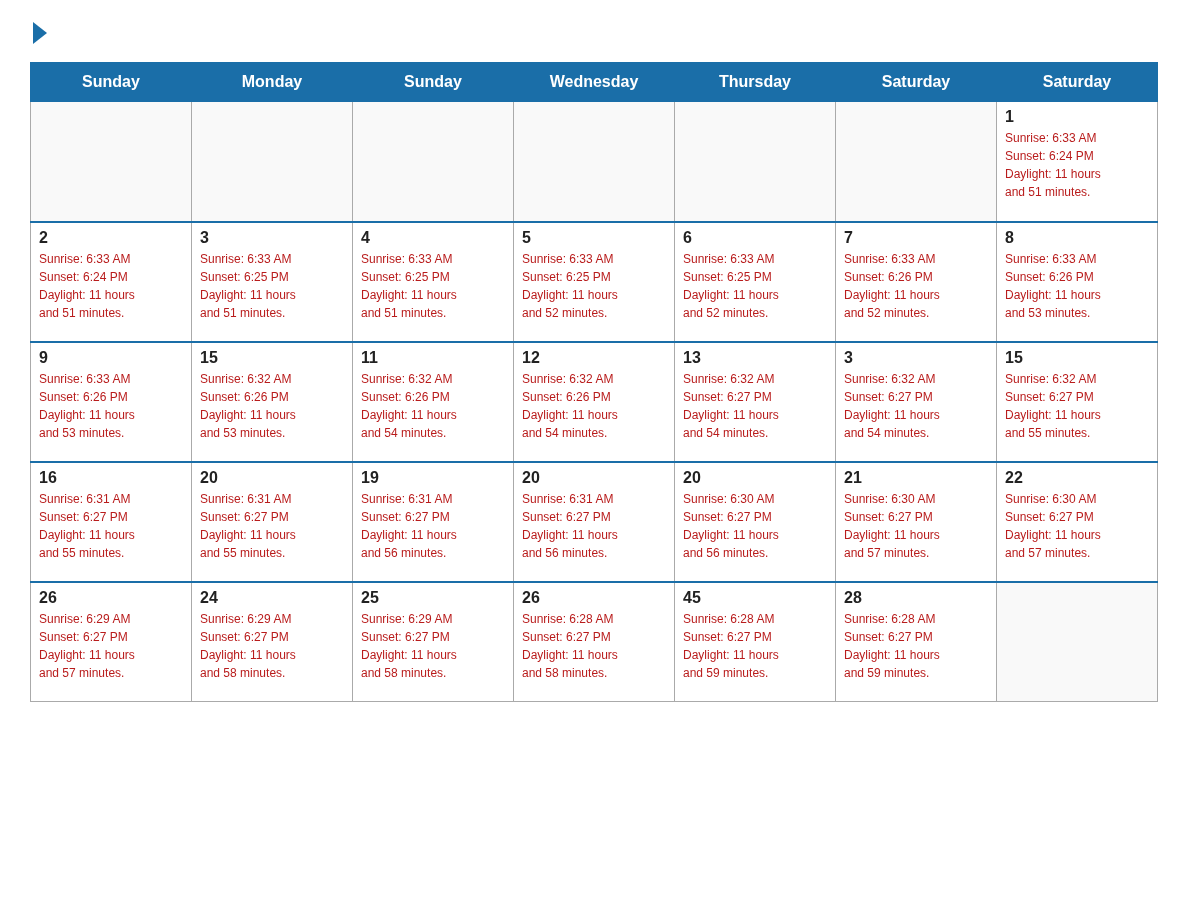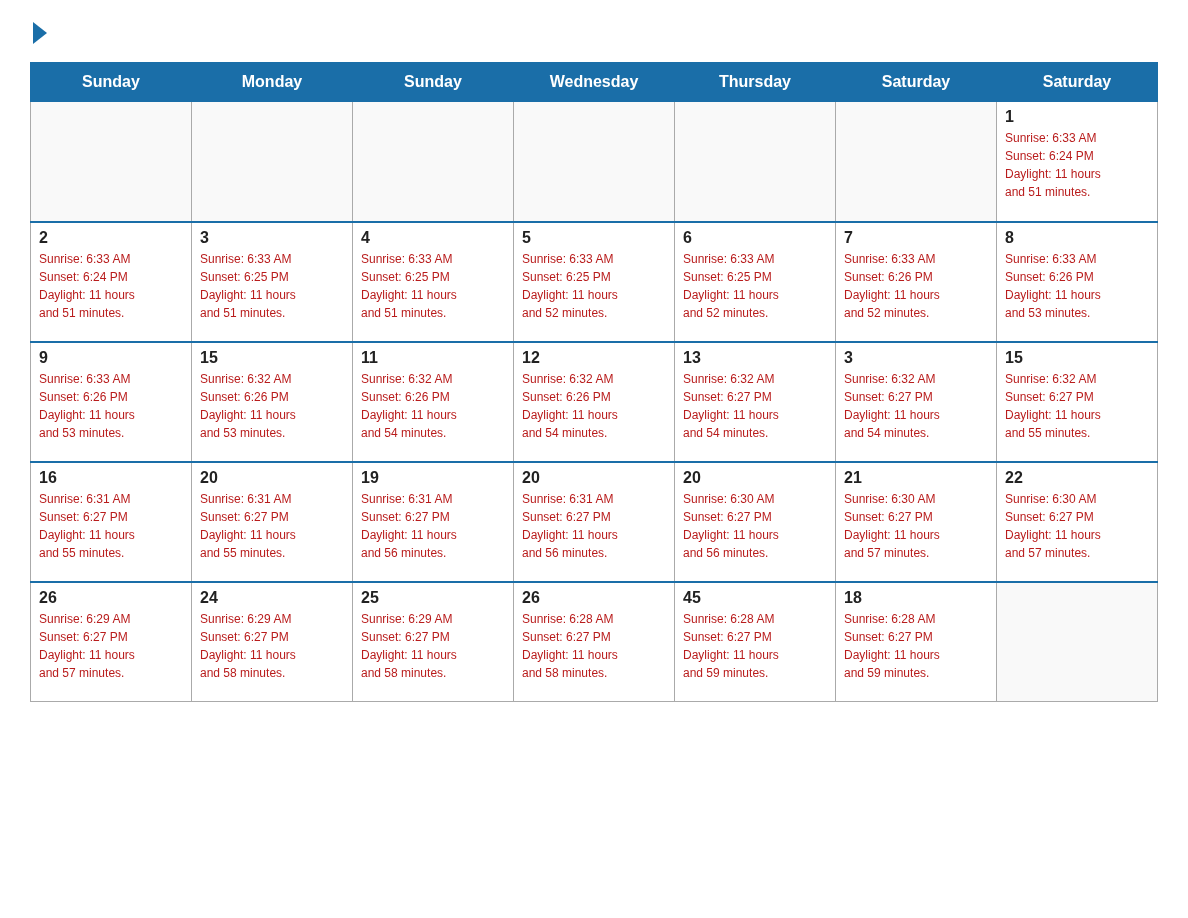--- a/index.html
+++ b/index.html
@@ -326,21 +326,21 @@
 and 58 minutes.</div>
         </td>
         <td>
           <div class="day-number">45</div>
           <div class="day-info" style="white-space: pre-line;">Sunrise: 6:28 AM
 Sunset: 6:27 PM
 Daylight: 11 hours
 and 59 minutes.</div>
         </td>
         <td>
-          <div class="day-number">18</div>
+          <div class="day-number">28</div>
           <div class="day-info" style="white-space: pre-line;">Sunrise: 6:28 AM
 Sunset: 6:27 PM
 Daylight: 11 hours
 and 59 minutes.</div>
         </td>
         <td class="empty"></td>
       </tr>
     </tbody>
 </table>
 

